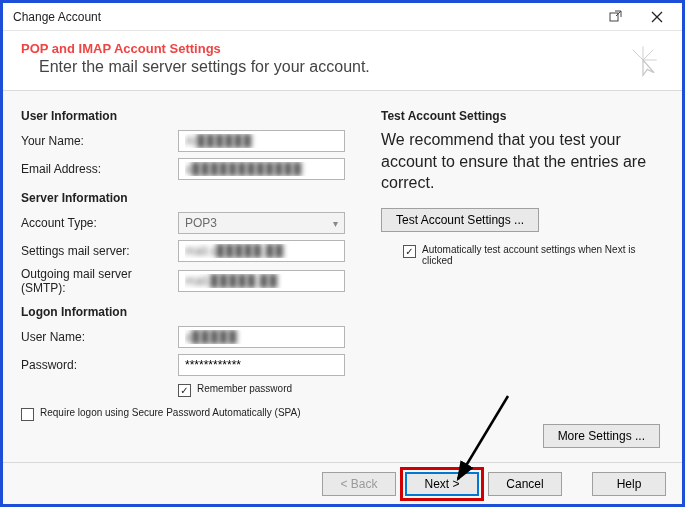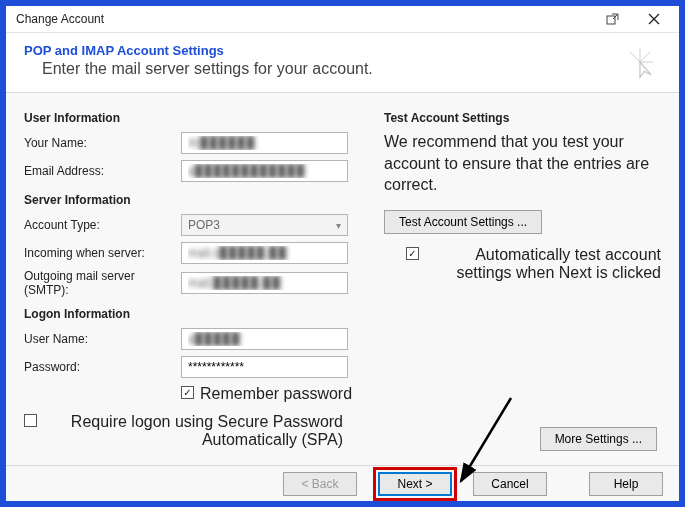--- a/index.html
+++ b/index.html
@@ -6,21 +6,21 @@
   html, body { margin: 0; padding: 0; }
   body {
     font-family: "Segoe UI", Tahoma, sans-serif;
     font-size: 12px;
     color: #222;
     background: #fff;
   }
   .window {
     width: 685px;
     height: 507px;
-    border: 6px solid #1d4ed8;
+    border: 3px solid #1d4ed8;
     background: #fff;
     position: relative;
     display: flex;
     flex-direction: column;
   }
   
   .titlebar {
     height: 28px;
     background: #fff;
     border-bottom: 1px solid #e5e5e5;
@@ -45,21 +45,21 @@
   }
   
   .header {
     padding: 10px 18px 14px 18px;
     position: relative;
   }
   .header h1 {
     margin: 0 0 2px 0;
     font-size: 13px;
     font-weight: 700;
-    color: #1d4ed8;
+    color: #ef4444;
   }
   .header .sub {
     font-size: 16px;
     color: #444;
     margin-left: 18px;
   }
   .cursor-decor {
     position: absolute;
     right: 22px;
     top: 12px;
@@ -116,22 +116,21 @@
     color: #6c6c6c;
     gap: 12px;
   }
   .chevron { color: #888; font-size: 10px; }
   .blurred { color: transparent; text-shadow: 0 0 5px rgba(80,80,80,0.9); }
   .check-row {
     display: flex;
     align-items: flex-start;
     gap: 6px;
     margin: 6px 0;
-    font-size: 16px;
-    text-align: right;
+    font-size: 10px;
   }
   .check-row .box {
     width: 13px; height: 13px;
     border: 1px solid #555;
     background: #fff;
     display: inline-flex;
     align-items: center;
     justify-content: center;
     font-size: 10px;
     margin-top: 1px;
@@ -162,21 +161,21 @@
     pointer-events: none;
   }
   
   .footer {
     height: 42px;
     border-top: 1px solid #d9d9d9;
     background: #f8f8f8;
     display: flex;
     align-items: center;
     justify-content: flex-end;
-    gap: 16px;
+    gap: 4px;
     padding: 0 16px;
   }
   .footer .btn { min-width: 74px; justify-content: center; }
   .btn.disabled { color: #9a9a9a; }
   .highlight-next {
     border: 3px solid #d10000;
     padding: 2px;
     display: inline-flex;
   }
   .highlight-next .btn {
@@ -231,21 +230,21 @@
       <div class="section-h" style="margin-top:10px">Server Information</div>
 
       <div class="row">
         <label>Account Type:</label>
         <div class="fake-select">
           <span>POP3</span>
           <span class="chevron">▾</span>
         </div>
       </div>
       <div class="row">
-        <label>Incoming when server:</label>
+        <label>Settings mail server:</label>
         <input type="text" class="blurred" value="mail.s▉▉▉▉▉.▉▉" style="">
       </div>
       <div class="row">
         <label>Outgoing mail server (SMTP):</label>
         <input type="text" class="blurred" value="mail.▉▉▉▉▉.▉▉" style="">
       </div>
 
       <div class="section-h" style="margin-top:10px">Logon Information</div>
 
       <div class="row">

